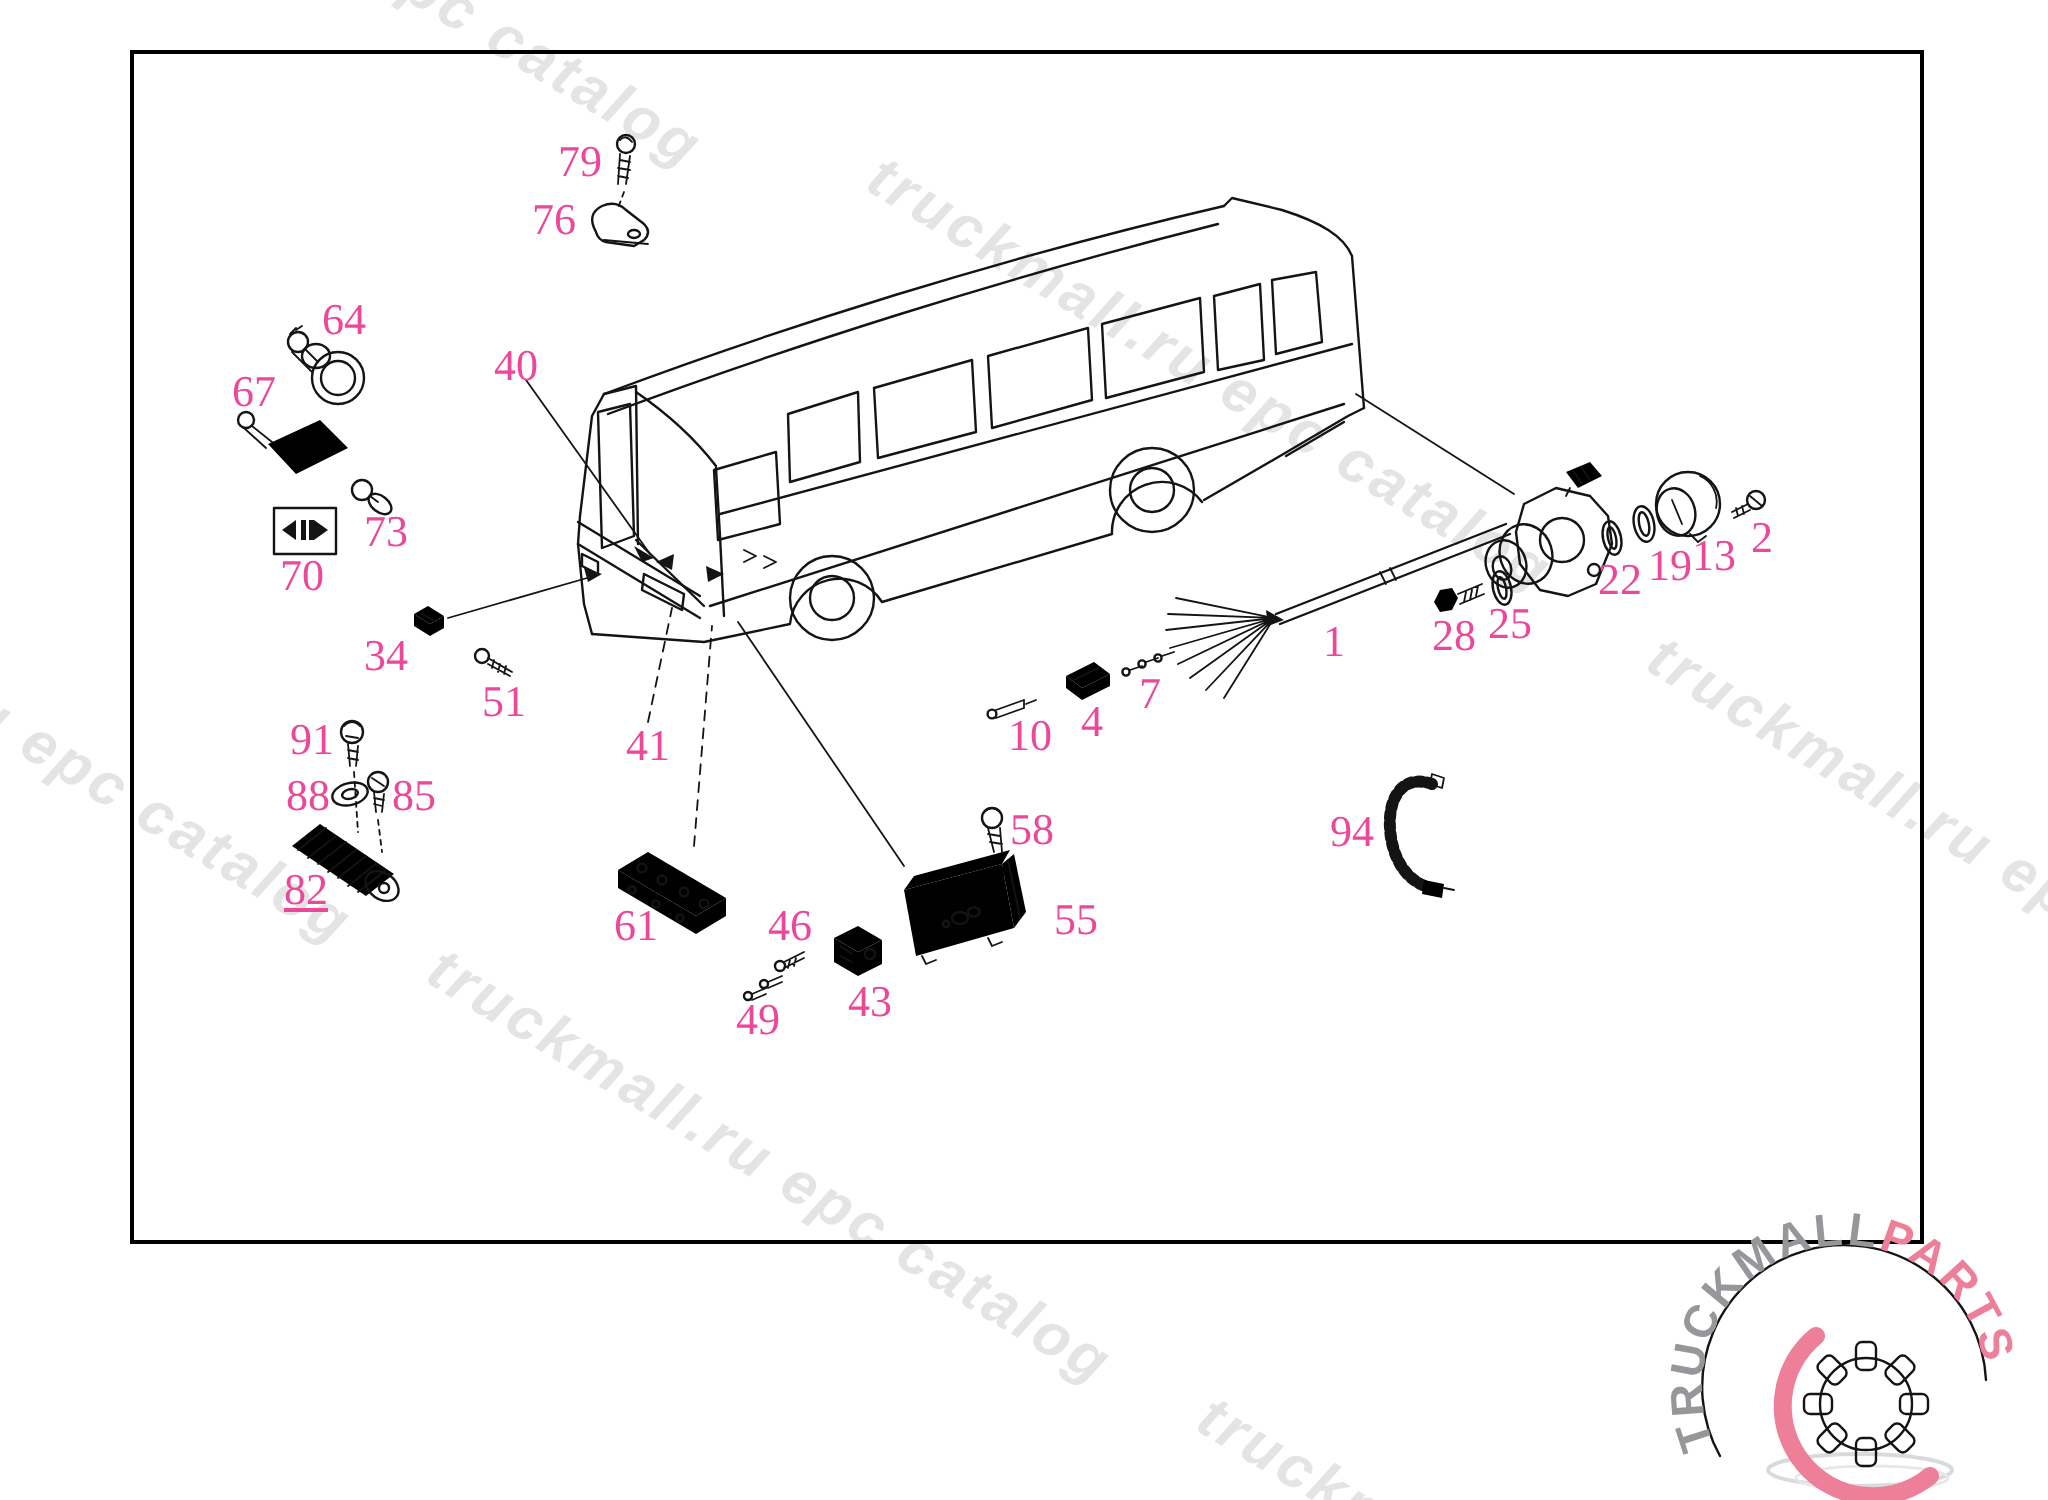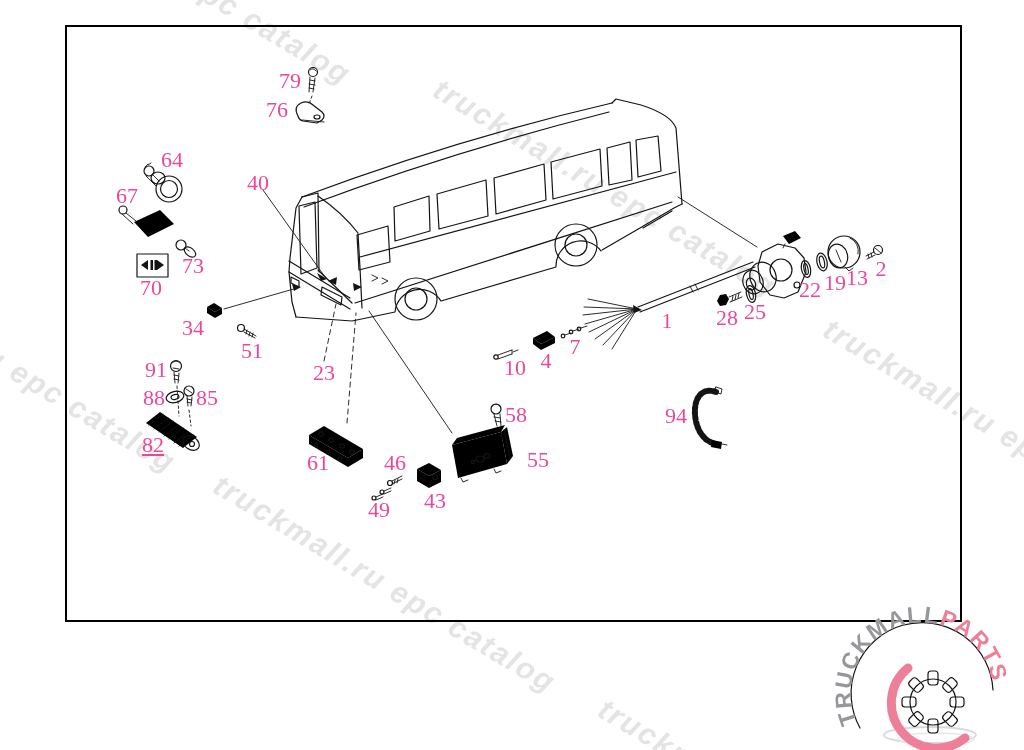--- a/index.html
+++ b/index.html
@@ -342,21 +342,21 @@
   <div id="labels">
       <div class="part-label" style="left: 290px; top: 81px;">79</div>
       <div class="part-label" style="left: 277px; top: 110px;">76</div>
       <div class="part-label" style="left: 172px; top: 160px;">64</div>
       <div class="part-label" style="left: 127px; top: 196px;">67</div>
       <div class="part-label" style="left: 193px; top: 266px;">73</div>
       <div class="part-label" style="left: 151px; top: 288px;">70</div>
       <div class="part-label" style="left: 258px; top: 183px;">40</div>
       <div class="part-label" style="left: 193px; top: 328px;">34</div>
       <div class="part-label" style="left: 252px; top: 351px;">51</div>
-      <div class="part-label" style="left: 324px; top: 373px;">23</div>
+      <div class="part-label" style="left: 324px; top: 373px;">41</div>
       <div class="part-label" style="left: 156px; top: 370px;">91</div>
       <div class="part-label" style="left: 154px; top: 398px;">88</div>
       <div class="part-label" style="left: 207px; top: 398px;">85</div>
       <div class="part-label" style="left: 153px; top: 445px; text-decoration: underline;">82</div>
       <div class="part-label" style="left: 318px; top: 463px;">61</div>
       <div class="part-label" style="left: 395px; top: 463px;">46</div>
       <div class="part-label" style="left: 379px; top: 510px;">49</div>
       <div class="part-label" style="left: 435px; top: 501px;">43</div>
       <div class="part-label" style="left: 538px; top: 460px;">55</div>
       <div class="part-label" style="left: 516px; top: 415px;">58</div>

